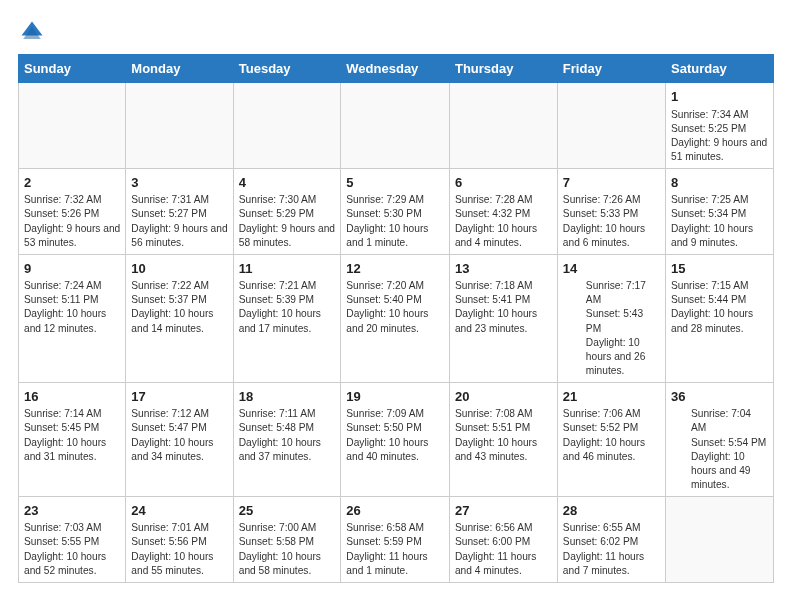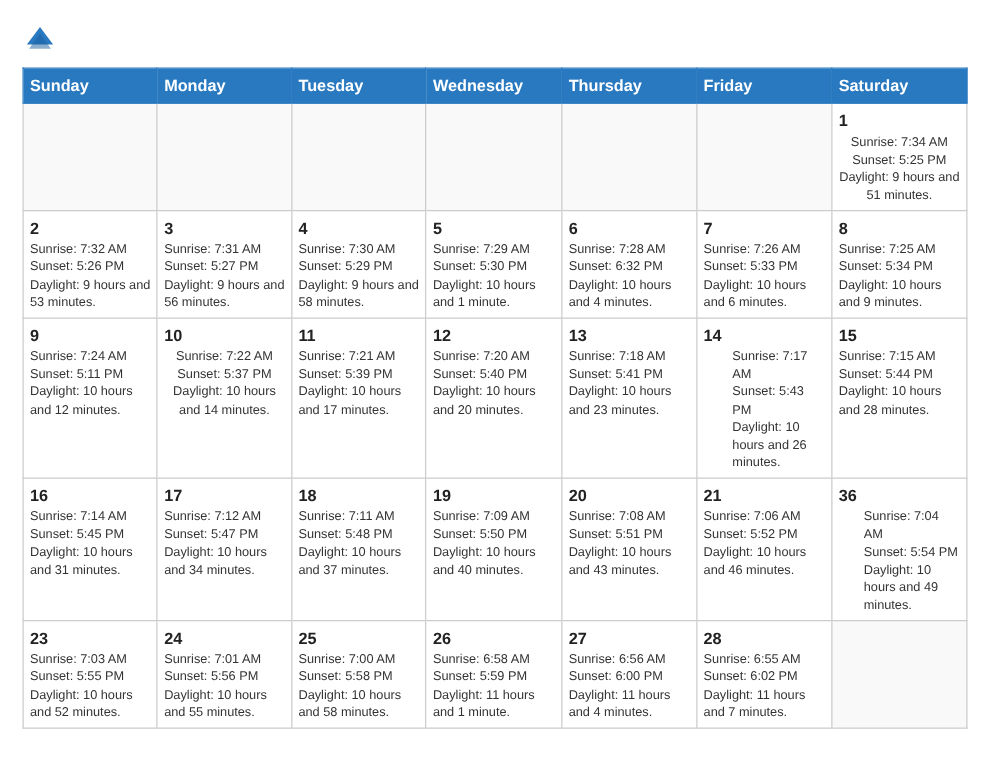--- a/index.html
+++ b/index.html
@@ -131,21 +131,21 @@
     <tbody id="calendar-body">
     <tr class="week-row">
           <td class="empty"></td>
           <td class="empty"></td>
           <td class="empty"></td>
           <td class="empty"></td>
           <td class="empty"></td>
           <td class="empty"></td>
           <td>
             <span class="day-number">1</span>
-            <div class="day-info" style="white-space: pre-line; text-align: center;">Sunrise: 7:34 AM
+            <div class="day-info" style="white-space: pre-line;">Sunrise: 7:34 AM
 Sunset: 5:25 PM
 Daylight: 9 hours and 51 minutes.</div>
           </td>
         </tr>
         <tr class="week-row">
           <td>
             <span class="day-number">2</span>
             <div class="day-info" style="white-space: pre-line;">Sunrise: 7:32 AM
 Sunset: 5:26 PM
 Daylight: 9 hours and 53 minutes.</div>
@@ -164,21 +164,21 @@
           </td>
           <td>
             <span class="day-number">5</span>
             <div class="day-info" style="white-space: pre-line;">Sunrise: 7:29 AM
 Sunset: 5:30 PM
 Daylight: 10 hours and 1 minute.</div>
           </td>
           <td>
             <span class="day-number">6</span>
             <div class="day-info" style="white-space: pre-line;">Sunrise: 7:28 AM
-Sunset: 6:32 PM
+Sunset: 4:32 PM
 Daylight: 10 hours and 4 minutes.</div>
           </td>
           <td>
             <span class="day-number">7</span>
             <div class="day-info" style="white-space: pre-line;">Sunrise: 7:26 AM
 Sunset: 5:33 PM
 Daylight: 10 hours and 6 minutes.</div>
           </td>
           <td>
             <span class="day-number">8</span>
@@ -189,21 +189,21 @@
         </tr>
         <tr class="week-row">
           <td>
             <span class="day-number">9</span>
             <div class="day-info" style="white-space: pre-line;">Sunrise: 7:24 AM
 Sunset: 5:11 PM
 Daylight: 10 hours and 12 minutes.</div>
           </td>
           <td>
             <span class="day-number">10</span>
-            <div class="day-info" style="white-space: pre-line; text-align: center;">Sunrise: 7:22 AM
+            <div class="day-info" style="white-space: pre-line;">Sunrise: 7:22 AM
 Sunset: 5:37 PM
 Daylight: 10 hours and 14 minutes.</div>
           </td>
           <td>
             <span class="day-number">11</span>
             <div class="day-info" style="white-space: pre-line;">Sunrise: 7:21 AM
 Sunset: 5:39 PM
 Daylight: 10 hours and 17 minutes.</div>
           </td>
           <td>

